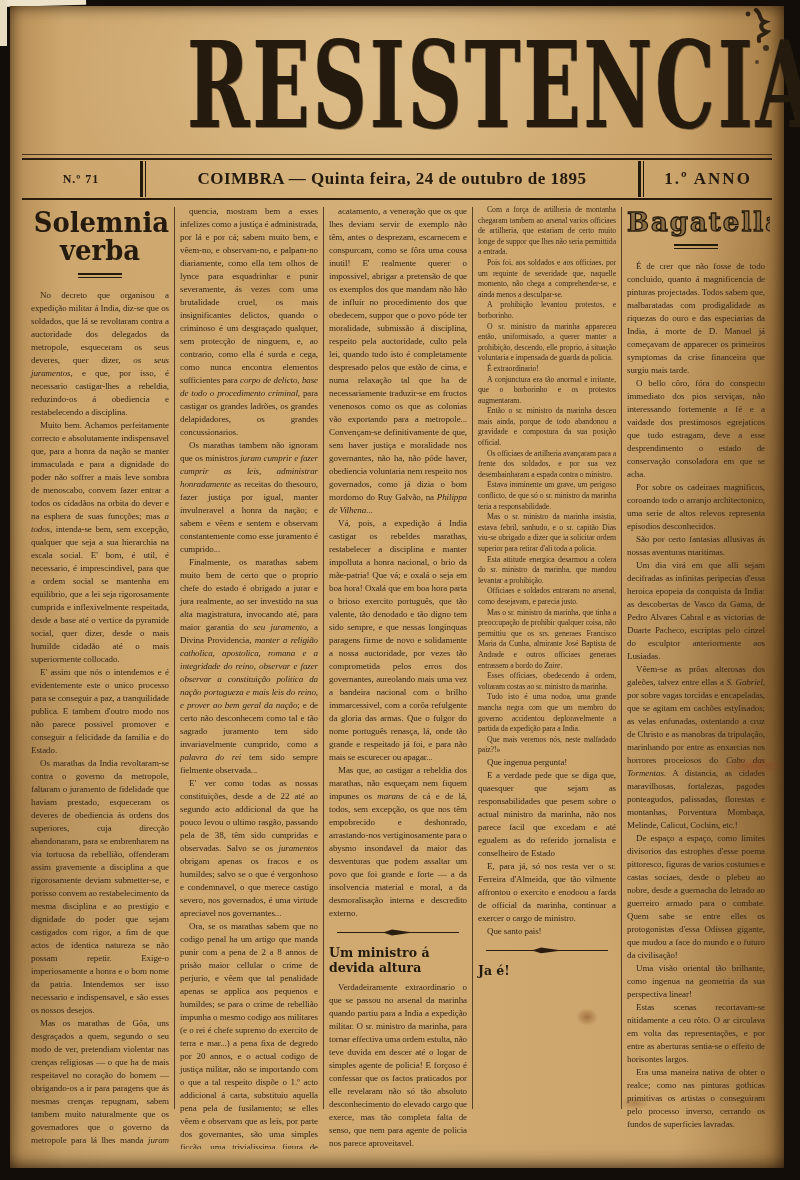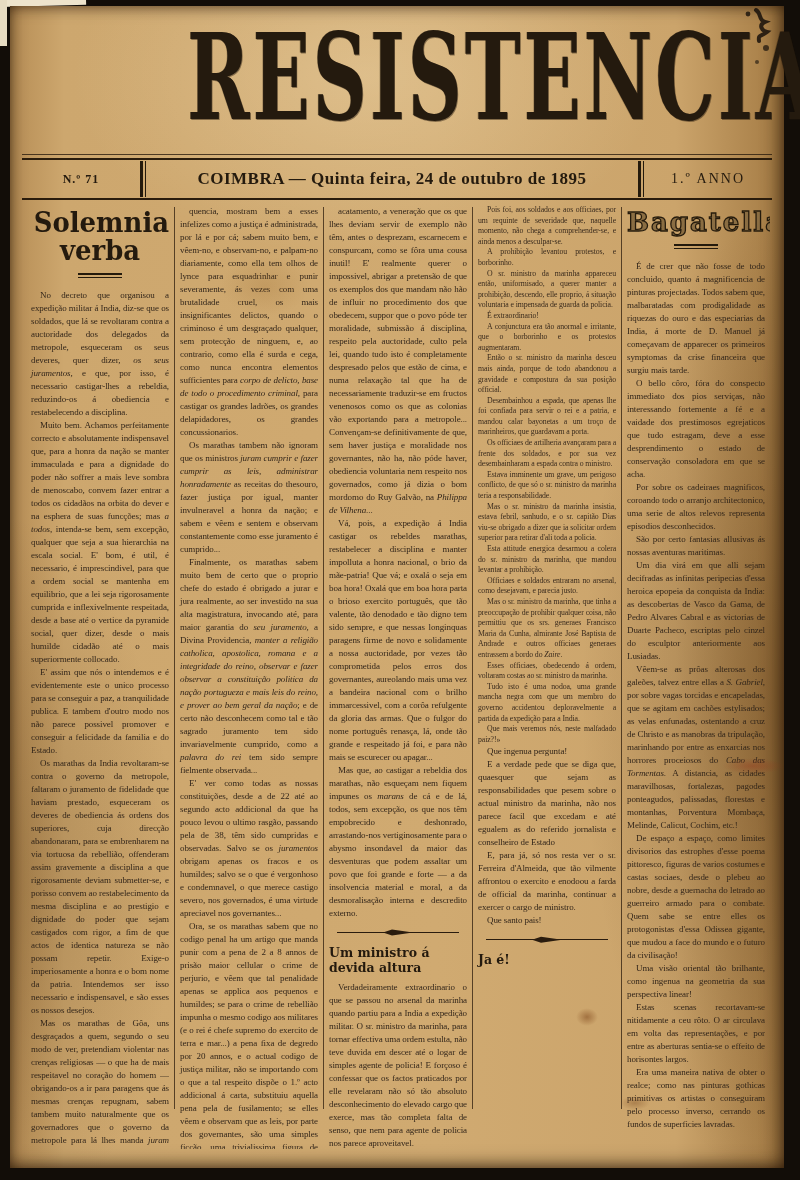--- a/index.html
+++ b/index.html
@@ -28,36 +28,36 @@
     color:#33261a;
   }
   
   .stain{position:absolute;pointer-events:none;}
   .stain-rust{left:712px;top:752px;width:62px;height:16px;background:radial-gradient(ellipse,rgba(150,52,24,.42),rgba(150,52,24,0) 70%);}
   .stain-dot1{left:566px;top:1002px;width:22px;height:18px;background:radial-gradient(ellipse,rgba(120,62,20,.5),rgba(120,62,20,0) 70%);}
   .stain-dot2{left:610px;top:1090px;width:30px;height:14px;background:radial-gradient(ellipse,rgba(110,60,22,.35),rgba(110,60,22,0) 70%);}
   .stain-fox1{left:210px;top:250px;width:90px;height:60px;background:radial-gradient(ellipse,rgba(140,90,30,.18),rgba(140,90,30,0) 70%);}
   .smudge-tr{position:absolute;right:6px;top:0;width:52px;height:70px;}
   
-  .masthead{text-align:center;padding-top:20px;height:148px;box-sizing:border-box;}
+  .masthead{text-align:center;padding-top:28px;height:148px;box-sizing:border-box;}
   .masthead-title{
     display:inline-block;font-family:"DejaVu Serif",serif;font-weight:700;
     font-size:118px;line-height:.86;letter-spacing:4px;color:#241a0e;
     transform:scale(.64,1.02);transform-origin:50% 20%;white-space:nowrap;
     text-shadow:1px 1px 0 rgba(30,20,8,.45), -1px 0 0 rgba(30,20,8,.3);
   }
   .rule{margin:0 12px;background:#2a1c0c;}
   .r1{height:1px;opacity:.8;}
   .gap3{height:3px;}
   .r2{height:2px;}
   .dateline{display:flex;align-items:stretch;margin:1px 12px;height:36px;}
   .issue{width:118px;display:flex;align-items:center;justify-content:center;font-weight:700;font-size:12px;letter-spacing:1px;color:#241a0e;}
   .vbar{width:6px;border-left:3px solid #241a0c;border-right:1px solid #241a0c;box-sizing:border-box;background:transparent;}
   .datecenter{flex:1;display:flex;align-items:center;justify-content:center;font-weight:700;font-size:17px;letter-spacing:.5px;color:#241a0e;}
-  .anno{width:128px;display:flex;align-items:center;justify-content:center;font-size:14px;letter-spacing:2px;font-weight:400;color:#241a0e;}
+  .anno{width:128px;display:flex;align-items:center;justify-content:center;font-size:17px;letter-spacing:2px;font-weight:700;color:#241a0e;}
   
   .columns{display:flex;margin:5px 14px 0 16px;height:944px;overflow:hidden;}
   .col{flex:1 1 0;padding:0 5px;overflow:hidden;}
   .colrule{width:1px;background:rgba(44,28,12,.75);margin:2px 0 40px;}
   .col p{margin:0;text-align:justify;text-indent:9px;font-size:9px;line-height:13px;letter-spacing:-.1px;color:#33261a;}
   .col p.small, .col p.intro{font-size:7.8px;line-height:10.6px;color:#3a2b1d;}
   em{font-style:italic;}
   .art-headline{
     font-family:"DejaVu Serif",serif;font-weight:700;font-size:27px;line-height:1.05;
     text-align:center;margin:4px 0 0;color:#241a0e;letter-spacing:0;transform:scaleX(.96);
@@ -123,27 +123,27 @@
       <div class="col">
         <p class="p">acatamento, a veneração que os que lhes deviam servir de exemplo não têm, antes o desprezam, escarnecem e conspurcam, como se fôra uma cousa inutil! E' realmente querer o impossivel, abrigar a pretensão de que os exemplos dos que mandam não hão de influir no procedimento dos que obedecem, suppor que o povo póde ter moralidade, submissão á disciplina, respeito pela auctoridade, culto pela lei, quando tudo isto é completamente despresado pelos que estão de cima, e numa relaxação tal que ha de necessariamente traduzir-se em fructos venenosos como os que as colonias vão exportando para a metropole... Convençam-se definitivamente de que, sem haver justiça e moralidade nos governantes, não ha, não póde haver, obediencia voluntaria nem respeito nos governados, como já dizia o bom mordomo do Ruy Galvão, na <em>Philippa de Vilhena</em>...</p>
         <p class="p">Vá, pois, a expedição á India castigar os rebeldes marathas, restabelecer a disciplina e manter impolluta a honra nacional, o brio da mãe-patria! Que vá; e oxalá o seja em boa hora! Oxalá que em boa hora parta o brioso exercito português, que tão valente, tão denodado e tão digno tem sido sempre, e que nessas longinquas paragens firme de novo e solidamente a nossa auctoridade, por vezes tão comprometida pelos erros dos governantes, aureolando mais uma vez a bandeira nacional com o brilho immarcessivel, com a corôa refulgente da gloria das armas. Que o fulgor do nome português renasça, lá, onde tão grande e respeitado já foi, e para não mais se escurecer ou apagar...</p>
         <p class="p">Mas que, ao castigar a rebeldia dos marathas, não esqueçam nem fiquem impunes os <em>marans</em> de cá e de lá, todos, sem excepção, os que nos têm empobrecido e deshonrado, arrastando-nos vertiginosamente para o abysmo insondavel da maior das desventuras que podem assaltar um povo que foi grande e forte — a da insolvencia material e moral, a da desmoralisação interna e descredito externo.</p>
         <div class="tapered-rule"></div>
         <h3 class="sub-headline">Um ministro á devida altura</h3>
         <p class="p">Verdadeiramente extraordinario o que se passou no arsenal da marinha quando partiu para a India a expedição militar. O sr. ministro da marinha, para tornar effectiva uma ordem estulta, não teve duvida em descer até o logar de simples agente de policia! E forçoso é confessar que os factos praticados por elle revelaram não só tão absoluto desconhecimento do elevado cargo que exerce, mas tão completa falta de senso, que nem para agente de policia nos parece aproveitavel.</p>
       </div>
       <div class="colrule"></div>
       <div class="col">
+        <p class="small">Com a força de artilheria de montanha chegaram tambem ao arsenal varios officiaes de artilheria, que estariam de certo muito longe de suppor que lhes não seria permittida a entrada.</p>
         <p class="small">Pois foi, aos soldados e aos officiaes, por um requinte de severidade que, naquelle momento, não chega a comprehender-se, e ainda menos a desculpar-se.</p>
         <p class="small">A prohibição levantou protestos, e borborinho.</p>
         <p class="small">O sr. ministro da marinha appareceu então, uniformisado, a querer manter a prohibição, descendo, elle proprio, á situação voluntaria e impensada de guarda da policia.</p>
         <p class="small">É extraordinario!</p>
         <p class="small">A conjunctura era tão anormal e irritante, que o borborinho e os protestos augmentaram.</p>
         <p class="small">Então o sr. ministro da marinha desceu mais ainda, porque de todo abandonou a gravidade e compostura da sua posição official.</p>
-        <p class="small">Desembainhou a espada, que apenas lhe foi confiada para servir o rei e a patria, e mandou calar bayonetas a um troço de marinheiros, que guardavam a porta.</p>
         <p class="small">Os officiaes de artilheria avançaram para a frente dos soldados, e por sua vez desembainharam a espada contra o ministro.</p>
         <p class="small">Estava imminente um grave, um perigoso conflicto, de que só o sr. ministro da marinha teria a responsabilidade.</p>
         <p class="small">Mas o sr. ministro da marinha insistia, estava febril, sanhudo, e o sr. capitão Dias viu-se obrigado a dizer que ia solicitar ordem superior para retirar d'ali toda a policia.</p>
         <p class="small">Esta attitude energica desarmou a colera do sr. ministro da marinha, que mandou levantar a prohibição.</p>
         <p class="small">Officiaes e soldados entraram no arsenal, como desejavam, e parecia justo.</p>
         <p class="small">Mas o sr. ministro da marinha, que tinha a preoccupação de prohibir qualquer coisa, não permittiu que os srs. generaes Francisco Maria da Cunha, almirante José Baptista de Andrade e outros officiaes generaes entrassem a bordo do <em>Zaire</em>.</p>
         <p class="small">Esses officiaes, obedecendo á ordem, voltaram costas ao sr. ministro da marinha.</p>
         <p class="small">Tudo isto é uma nodoa, uma grande mancha negra com que um membro do governo accidentou deploravelmente a partida da expedição para a India.</p>
         <p class="small">Que mais veremos nós, neste malfadado paiz?!»</p>
         <p class="p">Que ingenua pergunta!</p>

